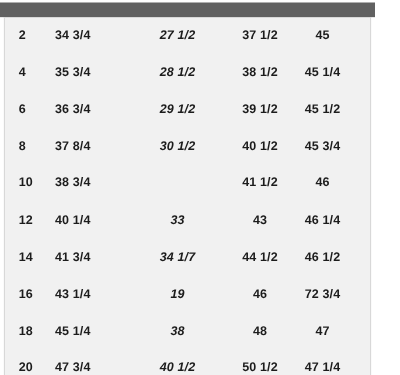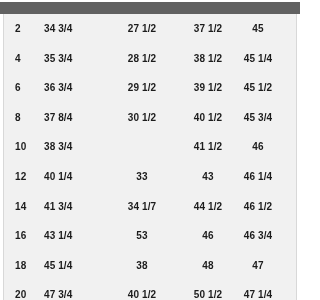--- a/index.html
+++ b/index.html
@@ -86,21 +86,21 @@
     font-size: 10px;
     font-weight: 700;
     color: #1c1c1c;
     white-space: nowrap;
     letter-spacing: 0.1px;
   }
 
   
   .c0 { left: 11px;  width: 26px;  text-align: left;   }
   .c1 { left: 40px;  width: 64px;  text-align: left;   }
-  .c2 { left: 104px; width: 68px;  text-align: center; }
+  .c2 { left: 104px; width: 68px;  text-align: center; font-style: italic; }
   .c3 { left: 170px; width: 68px;  text-align: center; }
   .c4 { left: 222px; width: 64px;  text-align: center; }
 </style>
 </head>
 <body>
 
 <div id="app">
 
   <div class="top-gap"></div>
   <div class="top-bar"></div>
@@ -152,23 +152,23 @@
           <div class="row">
             <div class="cell c0">14</div>
             <div class="cell c1">41 3/4</div>
             <div class="cell c2">34 1/7</div>
             <div class="cell c3">44 1/2</div>
             <div class="cell c4">46 1/2</div>
           </div>
           <div class="row">
             <div class="cell c0">16</div>
             <div class="cell c1">43 1/4</div>
-            <div class="cell c2">53</div>
+            <div class="cell c2">19</div>
             <div class="cell c3">46</div>
-            <div class="cell c4">46 3/4</div>
+            <div class="cell c4">72 3/4</div>
           </div>
           <div class="row">
             <div class="cell c0">18</div>
             <div class="cell c1">45 1/4</div>
             <div class="cell c2">38</div>
             <div class="cell c3">48</div>
             <div class="cell c4">47</div>
           </div>
           <div class="row">
             <div class="cell c0">20</div>

